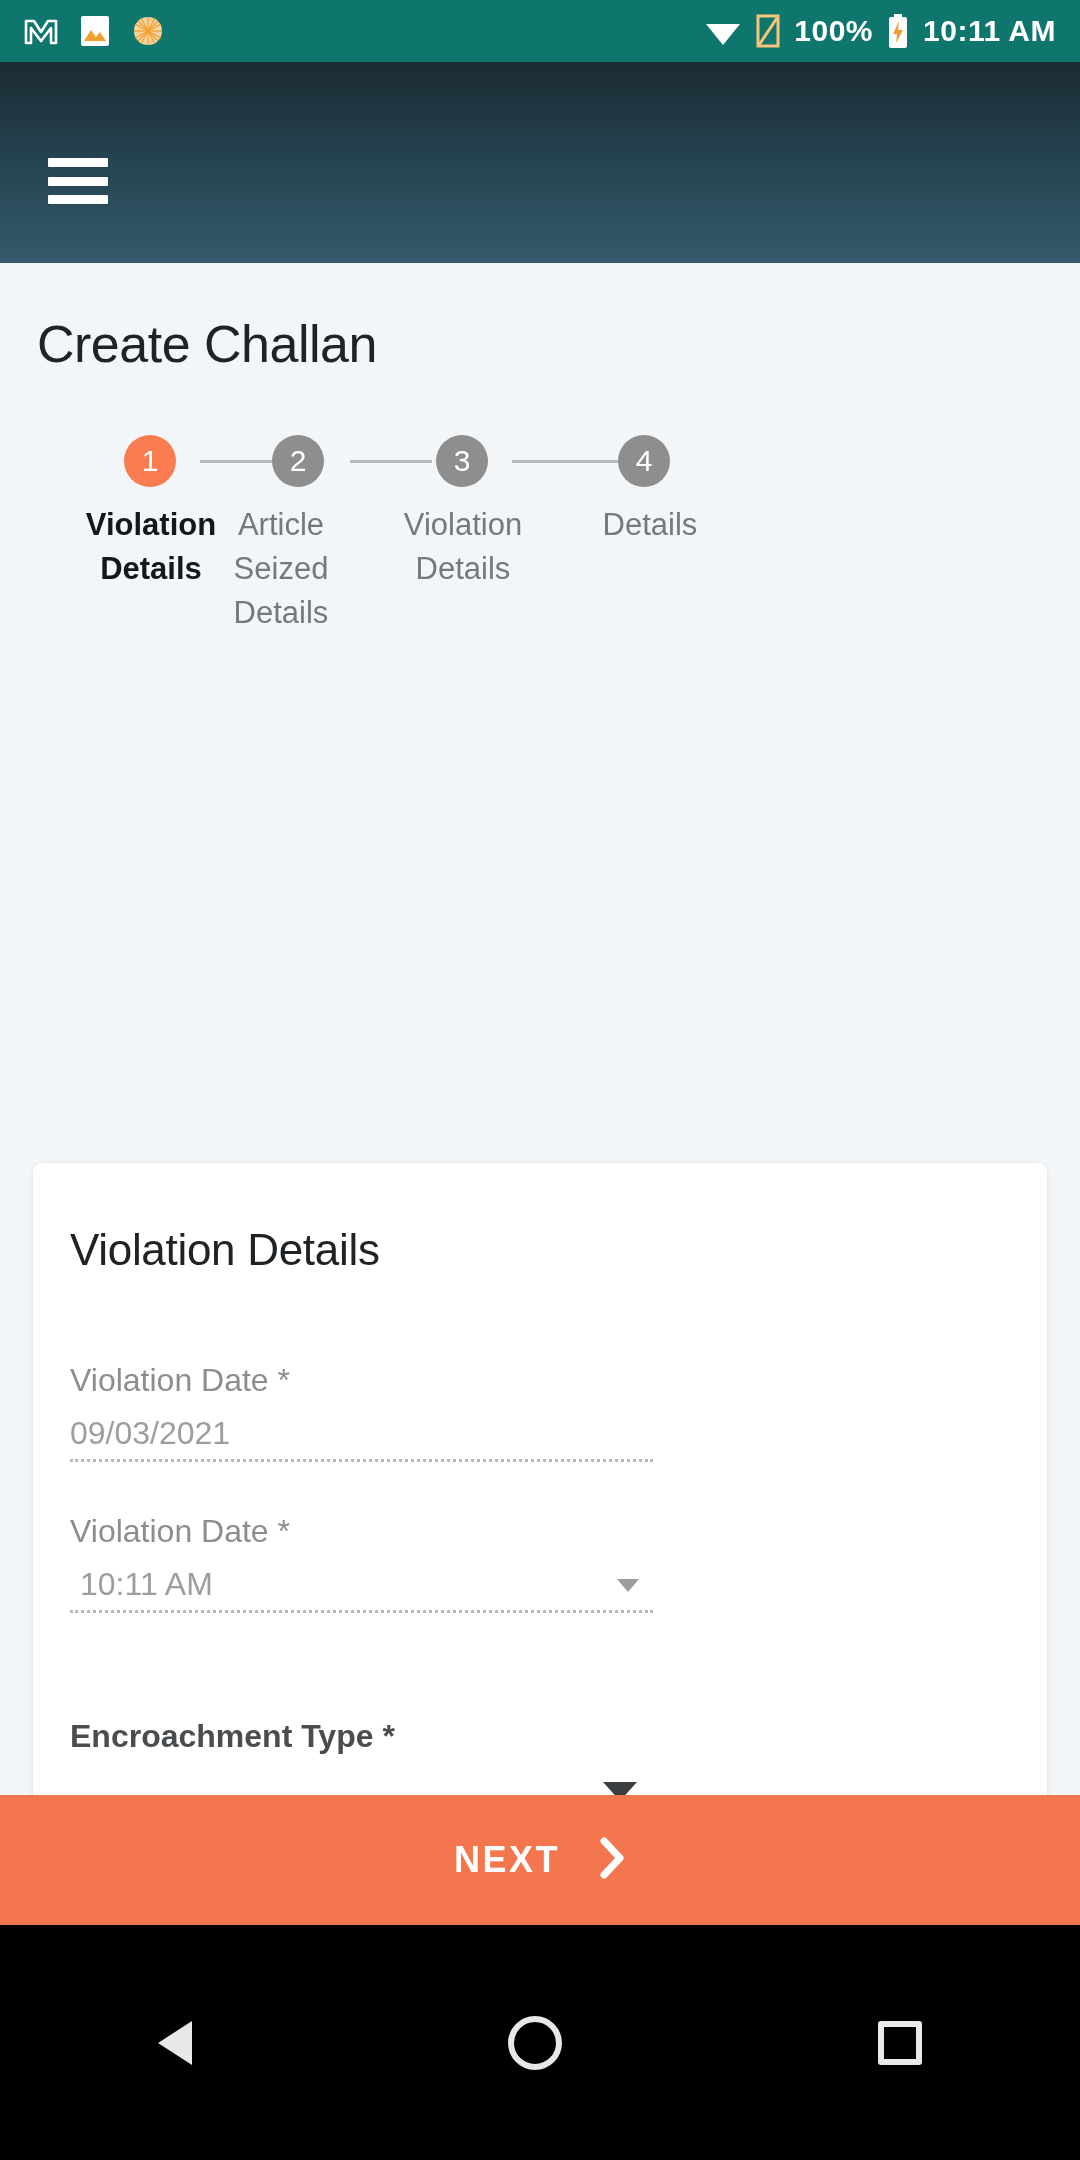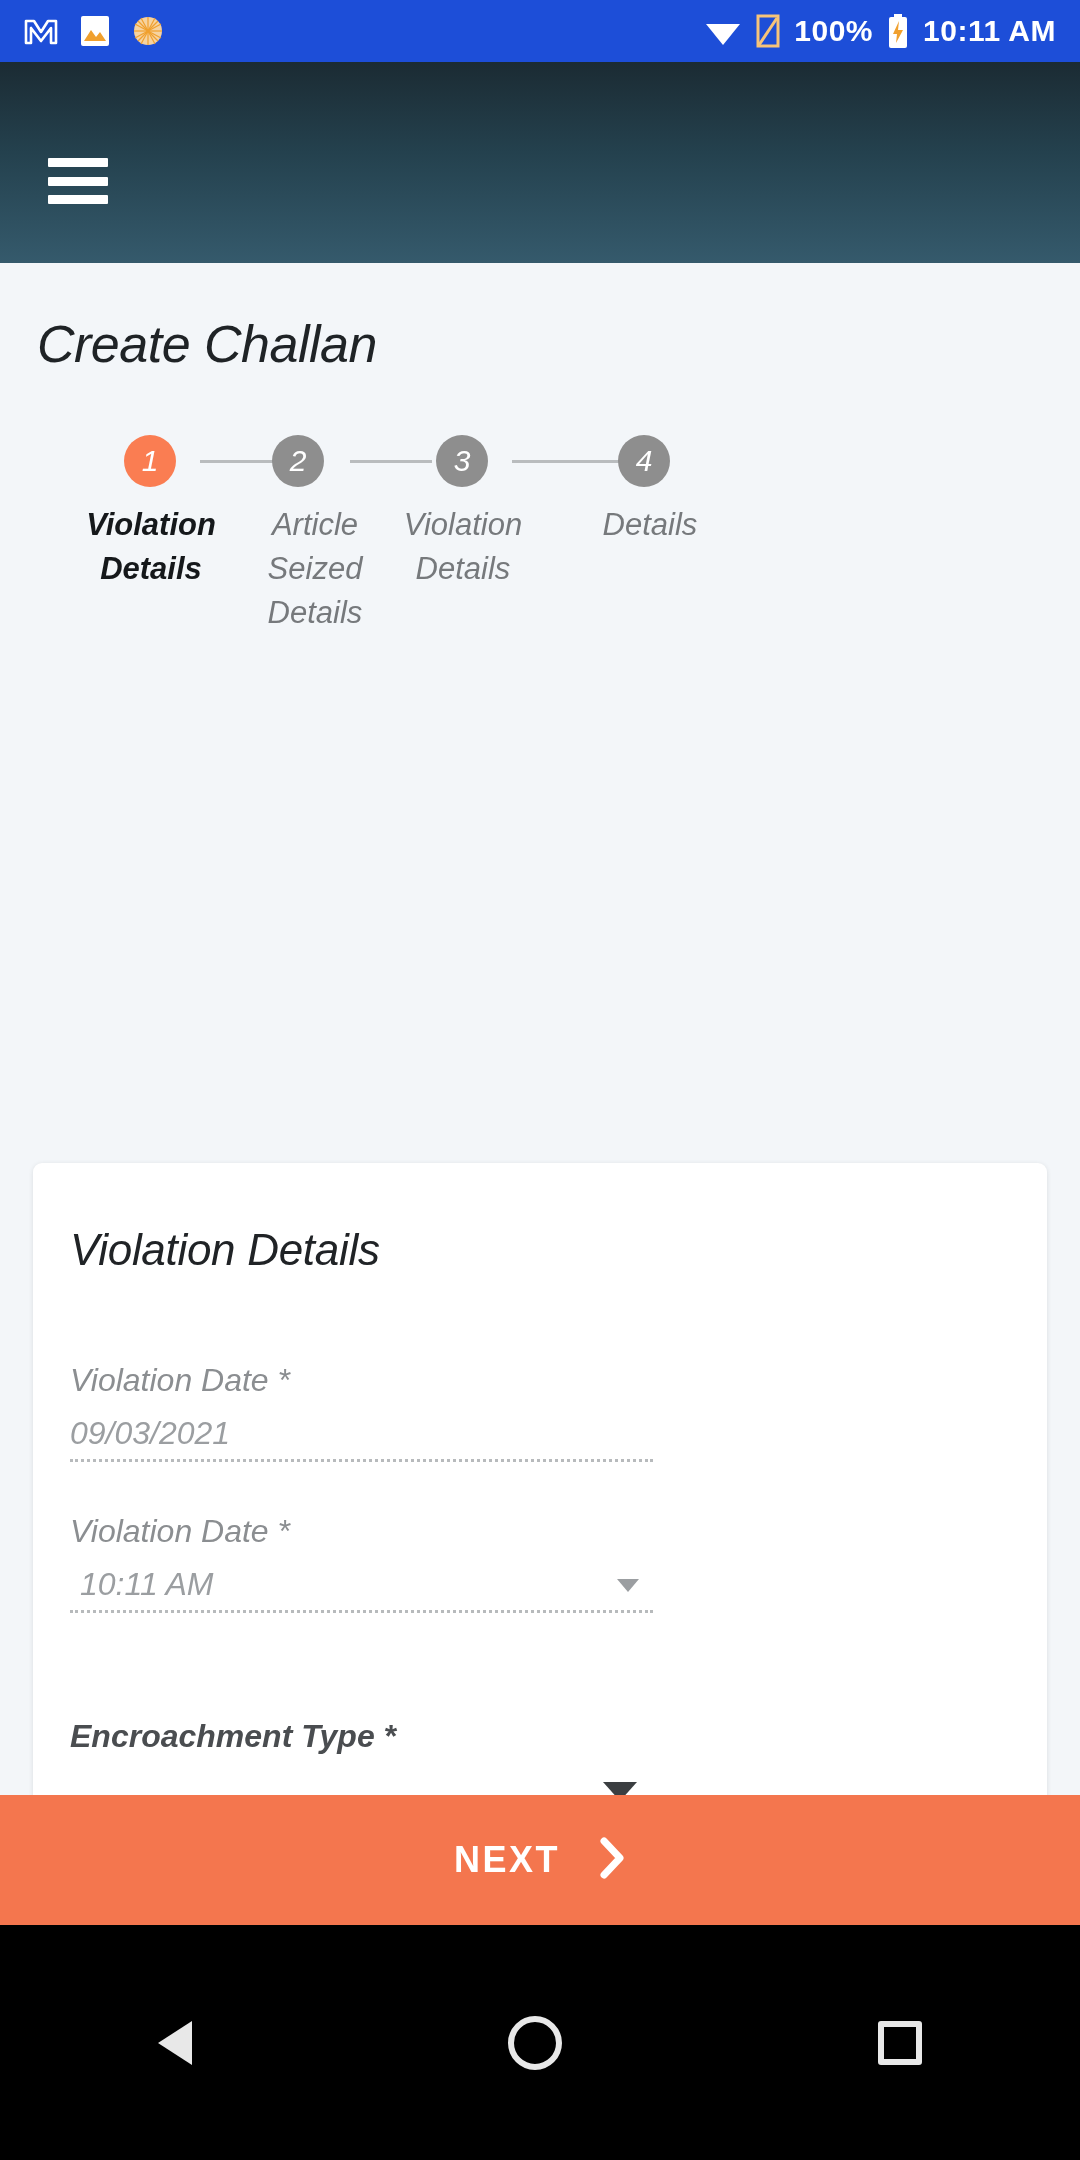--- a/index.html
+++ b/index.html
@@ -7,21 +7,21 @@
   body {
     font-family:"Liberation Sans", sans-serif;
     background:#f3f6f9;
     overflow:hidden;
     position:relative;
   }
 
   
   #status-bar {
     position:absolute; top:0; left:0; width:1080px; height:62px;
-    background:#1d4ed8;
+    background:#0f766e;
     display:flex; align-items:center;
     padding:2px 24px;
     color:#ffffff;
   }
   #status-left { display:flex; align-items:center; gap:22px; }
   #status-right { margin-left:auto; display:flex; align-items:center; gap:14px; }
   .sb-icon { display:inline-flex; align-items:center; justify-content:center; }
   #battery-pct, #status-clock {
     font-size:30px; font-weight:bold; letter-spacing:.5px;
     color:#ffffff; line-height:1;
@@ -37,21 +37,20 @@
     width:60px; height:46px;
     display:flex; flex-direction:column; justify-content:space-between;
   }
   #hamburger-button span { display:block; width:60px; height:9px; background:#fff; border-radius:1px; }
 
   
   #content {
     position:absolute; top:263px; left:0; width:1080px; height:1600px;
     background:#f3f6f9;
     overflow:hidden;
-    font-style:italic;
   }
   #page-title {
     margin:53px 0 0 37px;
     font-size:52px; font-weight:400; color:#1f2326;
     letter-spacing:-0.5px; line-height:1.1;
   }
 
   
   #stepper { margin-top:62px; position:relative; height:270px; }
   #stepper-circles { position:relative; height:52px; }
@@ -229,21 +228,21 @@
       <div class="step-circle" style="left:436px;">
         <span>3</span>
       </div>
       <div class="step-circle" style="left:618px;">
         <span>4</span>
       </div>
     </div>
 
     <div id="stepper-labels">
       <div class="step-label active" style="left:66px; width:170px;">Violation Details</div>
-      <div class="step-label" style="left:254px; width:122px;">Article Seized Details</div>
+      <div class="step-label" style="left:220px; width:122px;">Article Seized Details</div>
       <div class="step-label" style="left:372px; width:182px;">Violation Details</div>
       <div class="step-label" style="left:560px; width:180px;">Details</div>
     </div>
   </div>
 
   <div id="form-card">
     <h2 id="card-title">Violation Details</h2>
 
     <div class="field" style="top:200px;">
       <div class="field-label">Violation Date *</div>

